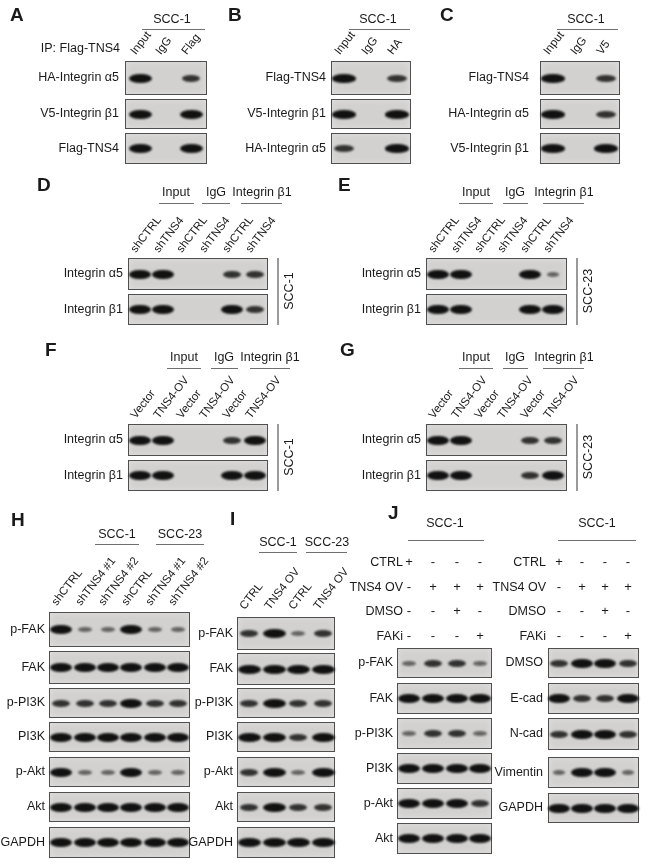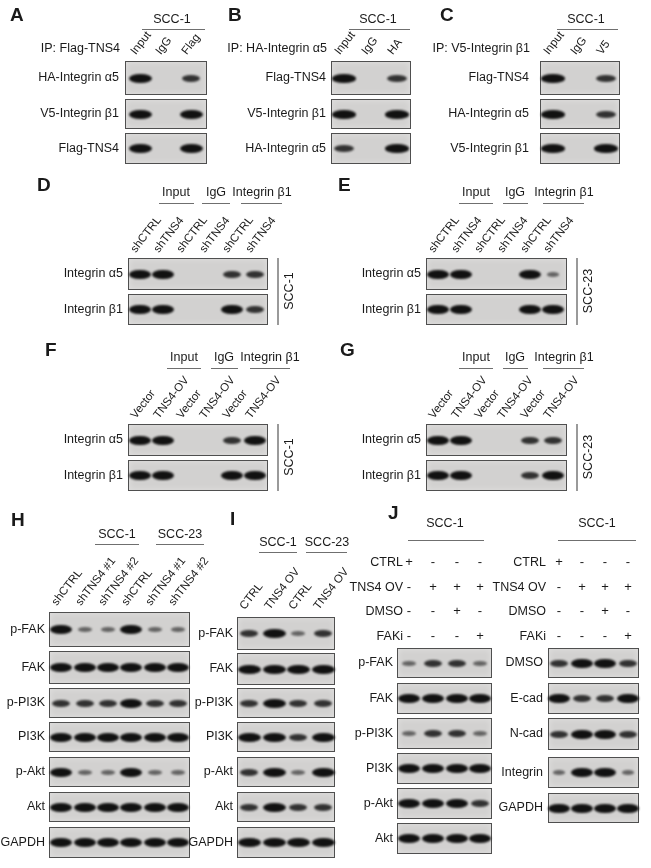--- a/index.html
+++ b/index.html
@@ -41,21 +41,20 @@
       <div class="band" style="left: 53.5px; top: 9.5px; width: 23px; height: 9px; opacity: 0.96;"></div>
     </div>
     <div class="right-label" style="left: -41px; top: 140.5px; width: 160px;">Flag-TNS4</div>
     <div class="blot" style="left: 125px; top: 133px; width: 82px; height: 31px;">
       <div class="band" style="left: 2.5px; top: 10px; width: 23px; height: 9px; opacity: 0.96;"></div>
       <div class="band" style="left: 53.5px; top: 10px; width: 23px; height: 9px; opacity: 0.96;"></div>
     </div>
     <div class="letter" style="left: 228px; top: 4px;">B</div>
     <div class="center-label" style="left: 318px; top: 12px; width: 120px;">SCC-1</div>
     <div class="hline" style="left: 349px; top: 29px; width: 61px;"></div>
-    <div class="right-label" style="left: 107px; top: 41px; width: 220px;">IP: HA-Integrin α5</div>
     <div class="rot-label" style="left: 342px; top: 44px;">Input</div>
     <div class="rot-label" style="left: 369px; top: 44px;">IgG</div>
     <div class="rot-label" style="left: 395px; top: 44px;">HA</div>
     <div class="right-label" style="left: 166px; top: 70px; width: 160px;">Flag-TNS4</div>
     <div class="blot" style="left: 331px; top: 61px; width: 80px; height: 34px;">
       <div class="band" style="left: -0.42px; top: 11.5px; width: 24.84px; height: 9px; opacity: 0.96;"></div>
       <div class="band" style="left: 55.01px; top: 12.5px; width: 19.98px; height: 7px; opacity: 0.8;"></div>
     </div>
     <div class="right-label" style="left: 166px; top: 106px; width: 160px;">V5-Integrin β1</div>
     <div class="blot" style="left: 331px; top: 99px; width: 80px; height: 30px;">
@@ -63,21 +62,20 @@
       <div class="band" style="left: 52.58px; top: 9.5px; width: 24.84px; height: 9px; opacity: 0.96;"></div>
     </div>
     <div class="right-label" style="left: 166px; top: 140.5px; width: 160px;">HA-Integrin α5</div>
     <div class="blot" style="left: 331px; top: 133px; width: 80px; height: 31px;">
       <div class="band" style="left: 2.01px; top: 11px; width: 19.98px; height: 7px; opacity: 0.8;"></div>
       <div class="band" style="left: 52.58px; top: 10px; width: 24.84px; height: 9px; opacity: 0.96;"></div>
     </div>
     <div class="letter" style="left: 440px; top: 4px;">C</div>
     <div class="center-label" style="left: 526px; top: 12px; width: 120px;">SCC-1</div>
     <div class="hline" style="left: 557px; top: 29px; width: 61px;"></div>
-    <div class="right-label" style="left: 310px; top: 41px; width: 220px;">IP: V5-Integrin β1</div>
     <div class="rot-label" style="left: 551px; top: 44px;">Input</div>
     <div class="rot-label" style="left: 578px; top: 44px;">IgG</div>
     <div class="rot-label" style="left: 604px; top: 44px;">V5</div>
     <div class="right-label" style="left: 369px; top: 70px; width: 160px;">Flag-TNS4</div>
     <div class="blot" style="left: 540px; top: 61px; width: 80px; height: 34px;">
       <div class="band" style="left: -0.42px; top: 11.5px; width: 24.84px; height: 9px; opacity: 0.96;"></div>
       <div class="band" style="left: 55.01px; top: 12.5px; width: 19.98px; height: 7px; opacity: 0.8;"></div>
     </div>
     <div class="right-label" style="left: 369px; top: 106px; width: 160px;">HA-Integrin α5</div>
     <div class="blot" style="left: 540px; top: 99px; width: 80px; height: 30px;">
@@ -418,21 +416,21 @@
       <div class="band" style="left: 47.49px; top: 11px; width: 17.02px; height: 7px; opacity: 0.8;"></div>
       <div class="band" style="left: 68.42px; top: 10px; width: 21.16px; height: 9px; opacity: 0.96;"></div>
     </div>
     <div class="right-label" style="left: 383px; top: 726px; width: 160px;">N-cad</div>
     <div class="blot" style="left: 548px; top: 718px; width: 91px; height: 32px;">
       <div class="band" style="left: 1.49px; top: 11.5px; width: 17.02px; height: 7px; opacity: 0.8;"></div>
       <div class="band" style="left: 22.42px; top: 10.5px; width: 21.16px; height: 9px; opacity: 0.96;"></div>
       <div class="band" style="left: 45.42px; top: 10.5px; width: 21.16px; height: 9px; opacity: 0.96;"></div>
       <div class="band" style="left: 70.49px; top: 11.5px; width: 17.02px; height: 7px; opacity: 0.8;"></div>
     </div>
-    <div class="right-label" style="left: 383px; top: 764.5px; width: 160px;">Integrin</div>
+    <div class="right-label" style="left: 383px; top: 764.5px; width: 160px;">Vimentin</div>
     <div class="blot" style="left: 548px; top: 757px; width: 91px; height: 31px;">
       <div class="band" style="left: 3.56px; top: 12px; width: 12.88px; height: 5px; opacity: 0.55;"></div>
       <div class="band" style="left: 22.42px; top: 10px; width: 21.16px; height: 9px; opacity: 0.96;"></div>
       <div class="band" style="left: 45.42px; top: 10px; width: 21.16px; height: 9px; opacity: 0.96;"></div>
       <div class="band" style="left: 72.56px; top: 12px; width: 12.88px; height: 5px; opacity: 0.55;"></div>
     </div>
     <div class="right-label" style="left: 383px; top: 800px; width: 160px;">GAPDH</div>
     <div class="blot" style="left: 548px; top: 793px; width: 91px; height: 30px;">
       <div class="band" style="left: -0.58px; top: 9.5px; width: 21.16px; height: 9px; opacity: 0.96;"></div>
       <div class="band" style="left: 22.42px; top: 9.5px; width: 21.16px; height: 9px; opacity: 0.96;"></div>

